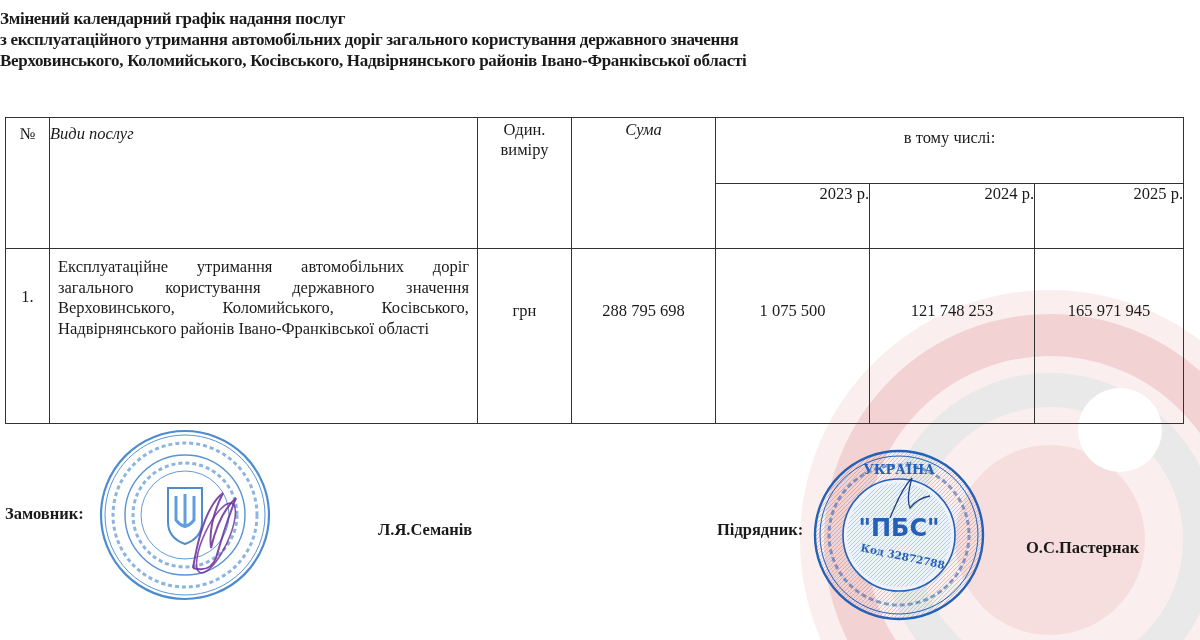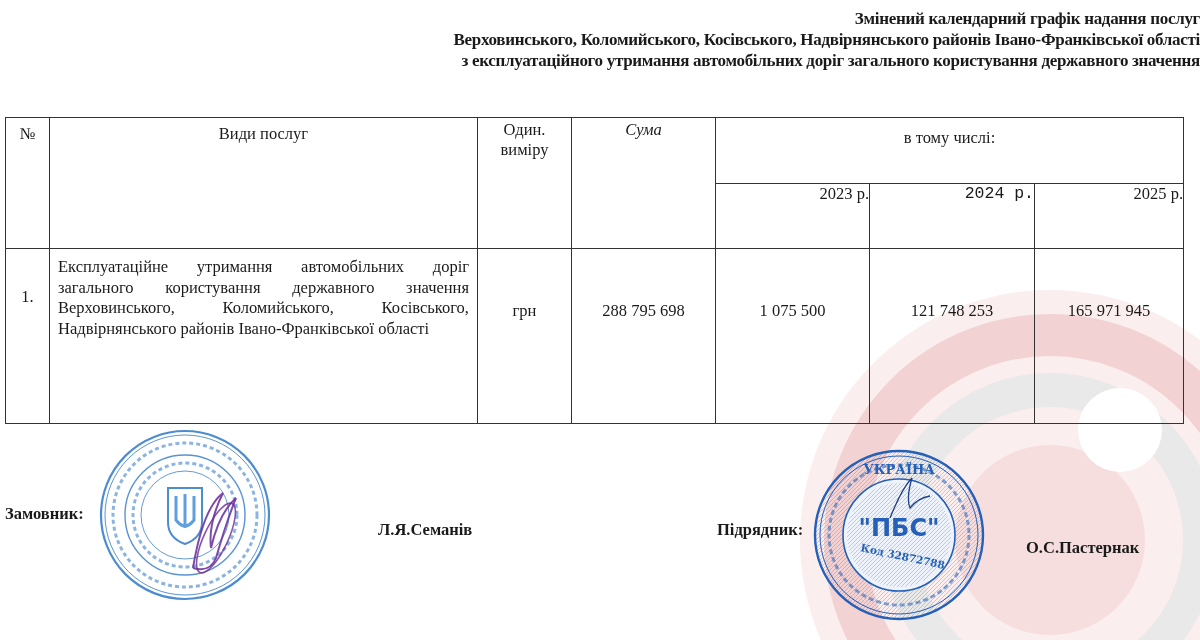--- a/index.html
+++ b/index.html
@@ -2,57 +2,57 @@
 <html><head>
 <meta charset="utf-8">
 <style>
   * { box-sizing: border-box; margin: 0; padding: 0; }
   html, body { width: 1200px; height: 640px; overflow: hidden; background: #ffffff; }
   body { position: relative; font-family: "Liberation Serif", "DejaVu Serif", serif; color: #1a1a1a; }
 
   
   .watermark { position: absolute; left: 790px; top: 280px; width: 520px; height: 520px; pointer-events: none; }
 
-  .title-block { position: absolute; left: 0; top: 8px; width: 1200px; text-align: right; font-weight: bold; font-size: 17px; line-height: 21px; letter-spacing: -0.3px; }
+  .title-block { position: absolute; left: 0; top: 8px; width: 1200px; text-align: left; font-weight: bold; font-size: 17px; line-height: 21px; letter-spacing: -0.3px; }
   .title-block div { white-space: nowrap; }
 
   table.schedule { position: absolute; left: 5px; top: 117px; width: 1179px; border-collapse: collapse; font-size: 16.5px; z-index: 2; }
   table.schedule td, table.schedule th { border: 1.3px solid #333; font-weight: normal; vertical-align: top; }
   .h-row1 { height: 66px; }
   .h-row2 { height: 65px; }
   .b-row { height: 175px; }
   th.c-no { width: 44px; padding-top: 6px; text-align: center; }
-  th.c-name { width: 428px; padding-top: 6px; text-align: center; }
+  th.c-name { width: 428px; padding-top: 6px; text-align: left; font-style: italic; }
   th.c-unit { width: 94px; padding-top: 2px; text-align: center; line-height: 20px; }
   th.c-sum { width: 144px; padding-top: 2px; text-align: center; font-style: italic; }
   th.c-incl { text-align: center; vertical-align: middle; padding-top: 10px; }
   th.c-year { text-align: right; vertical-align: middle; }
-  th.y1 { width: 154px; } th.y2 { width: 165px; font-family: Liberation Mono, monospace; }
+  th.y1 { width: 154px; } th.y2 { width: 165px; }
   td.b-no { text-align: center; padding-top: 38px; }
   td.b-name { padding: 8px 8px 0 8px; text-align: justify; line-height: 20.5px; }
   td.b-unit, td.b-val { text-align: center; padding-top: 52px; }
 
   .sign { position: absolute; font-weight: bold; font-size: 16.5px; z-index: 3; }
   .stamp { position: absolute; z-index: 4; }
 </style>
 </head>
 <body>
 
 <svg class="watermark" viewBox="0 0 520 520">
   <circle cx="260" cy="260" r="250" fill="#fbeeee"></circle>
   <circle cx="260" cy="260" r="205" fill="none" stroke="#f2d2d2" stroke-width="42"></circle>
   <circle cx="260" cy="260" r="150" fill="none" stroke="#e9e9e9" stroke-width="34"></circle>
   <circle cx="260" cy="260" r="95" fill="#f6dede"></circle>
   <circle cx="330" cy="150" r="42" fill="#ffffff"></circle>
 </svg>
 
 <div class="title-block">
   <div>Змінений календарний графік надання послуг</div>
+  <div>з експлуатаційного утримання автомобільних доріг загального користування державного значення</div>
   <div>Верховинського, Коломийського, Косівського, Надвірнянського районів Івано-Франківської області</div>
-  <div>з експлуатаційного утримання автомобільних доріг загального користування державного значення</div>
 </div>
 
 <table class="schedule">
   <tbody>
       <tr class="h-row1">
     <th class="c-no" rowspan="2">№</th>
     <th class="c-name" rowspan="2">Види послуг</th>
     <th class="c-unit" rowspan="2">Один. виміру</th>
     <th class="c-sum" rowspan="2">Сума</th>
     <th class="c-incl" colspan="3">в тому числі:</th>

